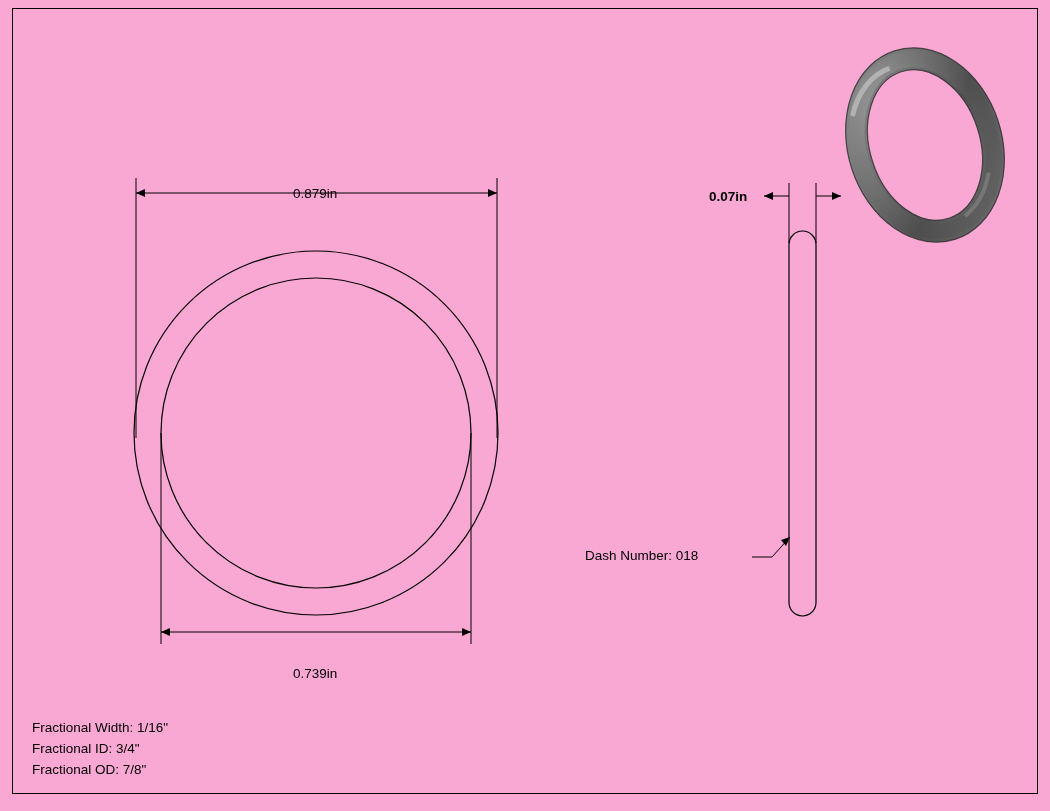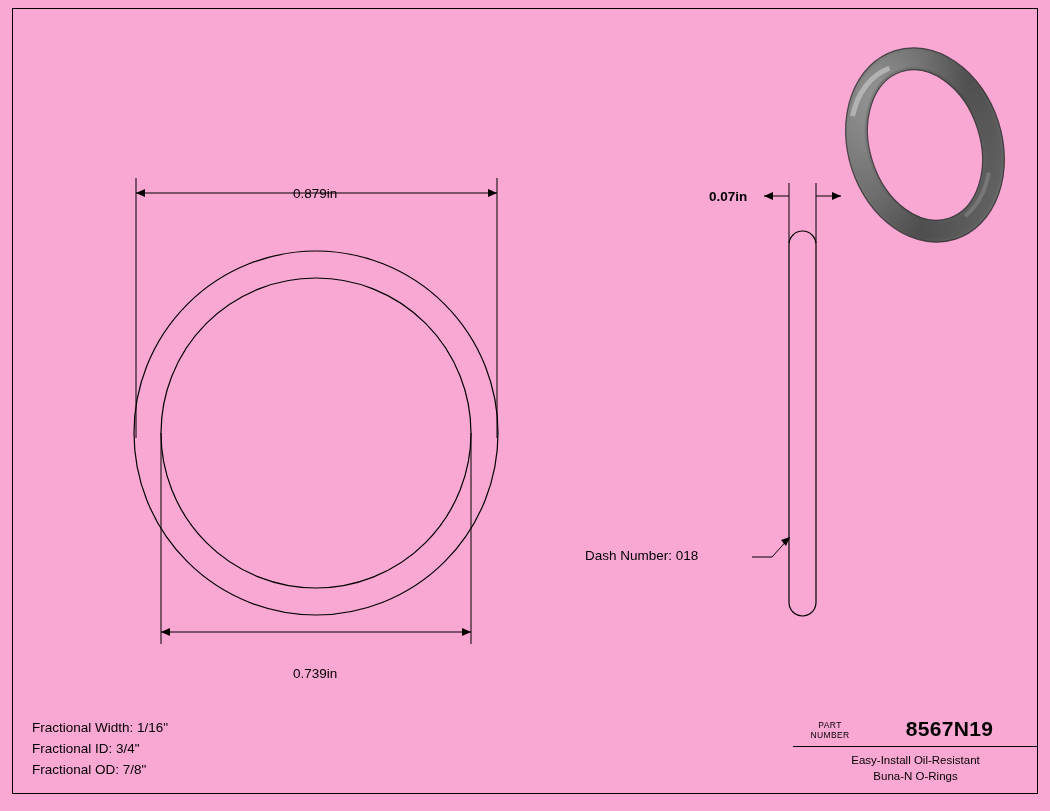--- a/index.html
+++ b/index.html
@@ -169,27 +169,14 @@
   <div class="dimtext" style="left:709px; top:189px;font-weight:bold;">0.07in</div>
 
   <div class="dimtext" style="left:585px; top:548px;">Dash Number: 018</div>
 
   <div class="specs">
     <div>Fractional Width: 1/16"</div>
     <div>Fractional ID: 3/4"</div>
     <div>Fractional OD: 7/8"</div>
   </div>
 
-  <div class="titleblock">
-    <div class="tb-row1">
-      <div class="tb-label">
-        <div>PART</div>
-        <div>NUMBER</div>
-      </div>
-      <div class="tb-partnum">8567N19</div>
-    </div>
-    <div class="tb-desc">
-      <div>Easy-Install Oil-Resistant</div>
-      <div>Buna-N O-Rings</div>
-    </div>
-  </div>
 
 </div>
 
 </body></html>

